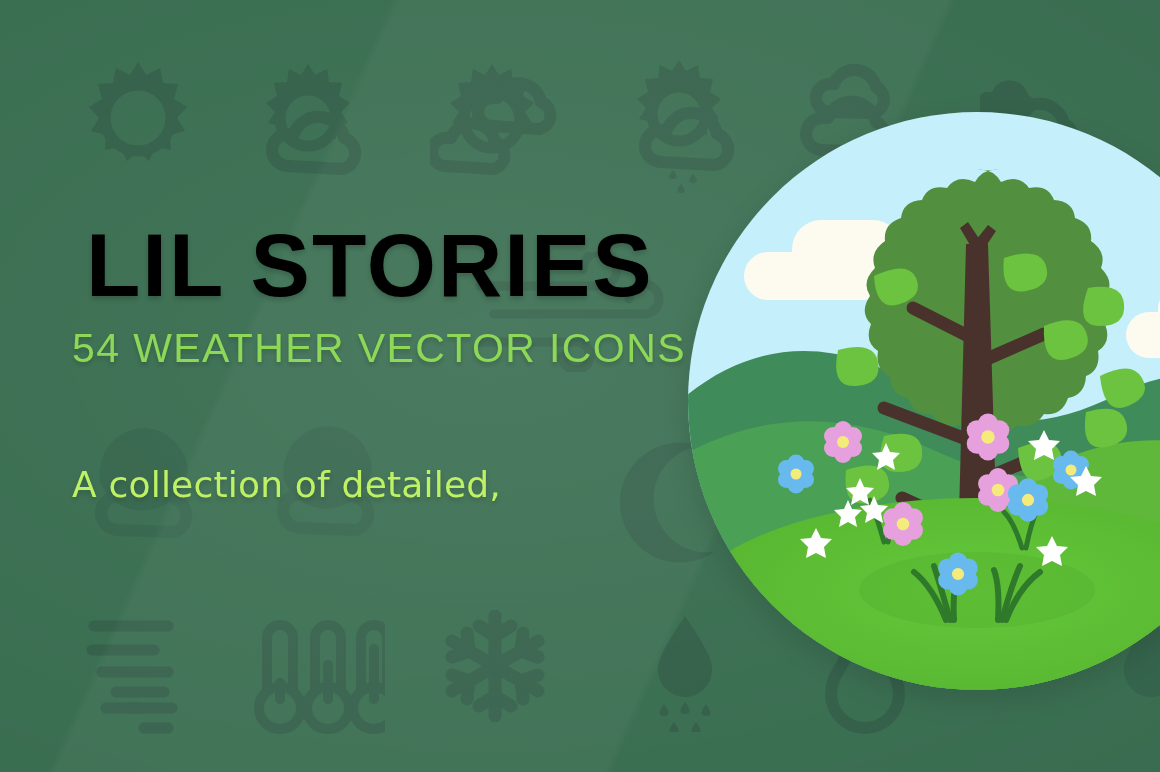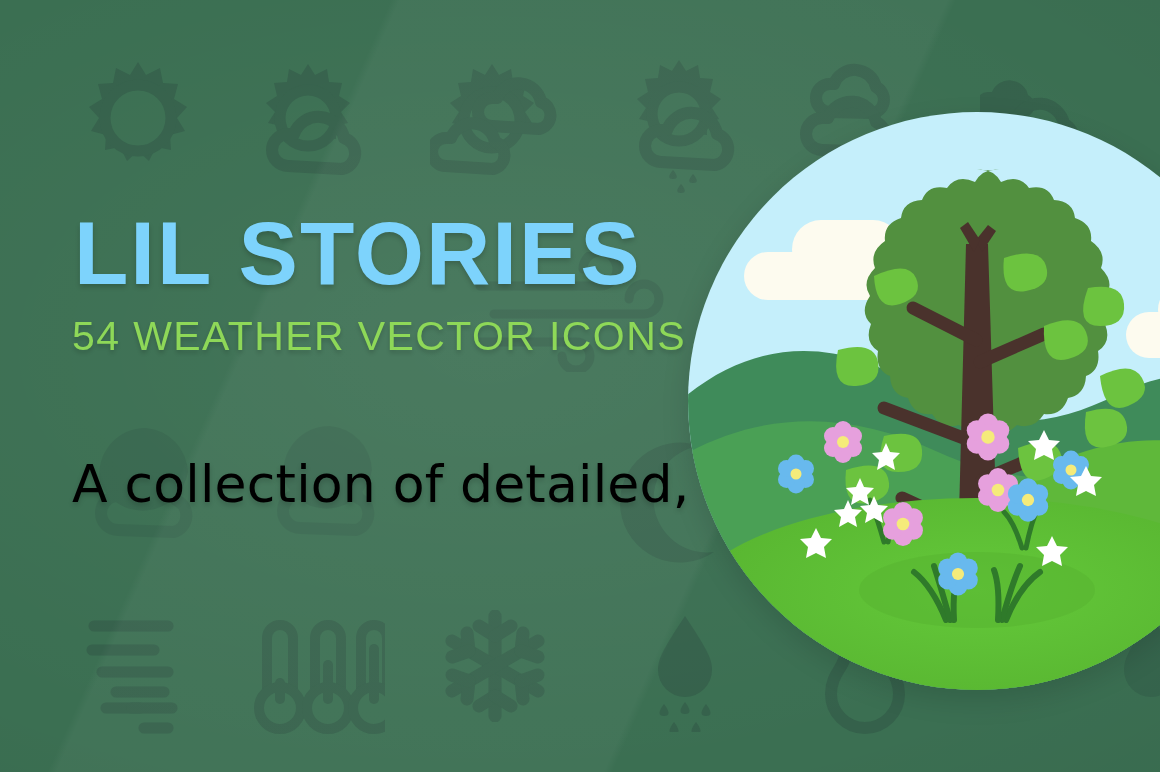--- a/index.html
+++ b/index.html
@@ -37,48 +37,48 @@
   .watermarks{position:absolute;inset:0;}
   .wm{position:absolute;}
   .wm svg{display:block;}
   .wmStroke{fill:none;stroke:#35614b;stroke-width:11;stroke-linecap:round;stroke-linejoin:round;}
   .wmFill{fill:#35614b;}
 
   
   .copy{position:absolute;left:70px;top:206px;width:640px;}
 
   .title{
-    margin:4px;
+    margin:16px;
     font-family:"Liberation Sans",sans-serif;
     font-weight:700;
     font-size:89px;
     line-height:0.98;
     letter-spacing:2px;
-    color:#7dd3fc;
+    color:#000000;
     text-shadow:0 3px 5px rgba(0,0,0,0.18);
     white-space:nowrap;
   }
   .subtitle{
     margin:16px 0 12px 2px;
     font-family:"Liberation Sans",sans-serif;
     font-weight:400;
     font-size:41px;
     letter-spacing:1.4px;
     color:#8ed858;
     text-shadow:0 3px 4px rgba(0,0,0,0.16);
     white-space:nowrap;
   }
   .desc{
     margin:86px 0 0 2px;
     font-family:"DejaVu Sans",sans-serif;
     font-weight:400;
-    font-size:52px;
+    font-size:36px;
     line-height:1.48;
     letter-spacing:0.2px;
-    color:#000000;
+    color:#bef264;
     text-shadow:0 3px 5px rgba(0,0,0,0.17);
   }
   .desc span{display:block;}
 
   
   .scene{
     position:absolute;
     left:688px;top:112px;
     width:578px;height:578px;
   }

